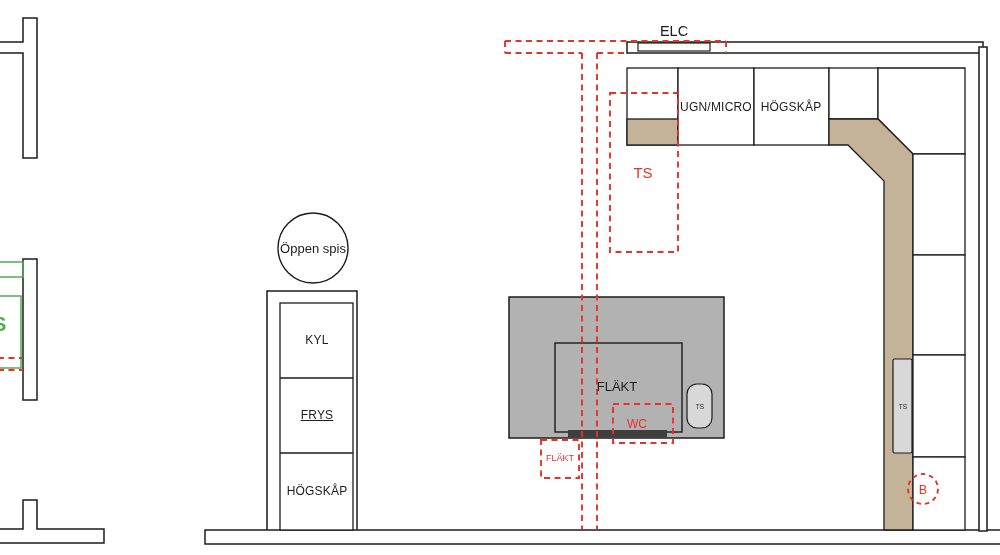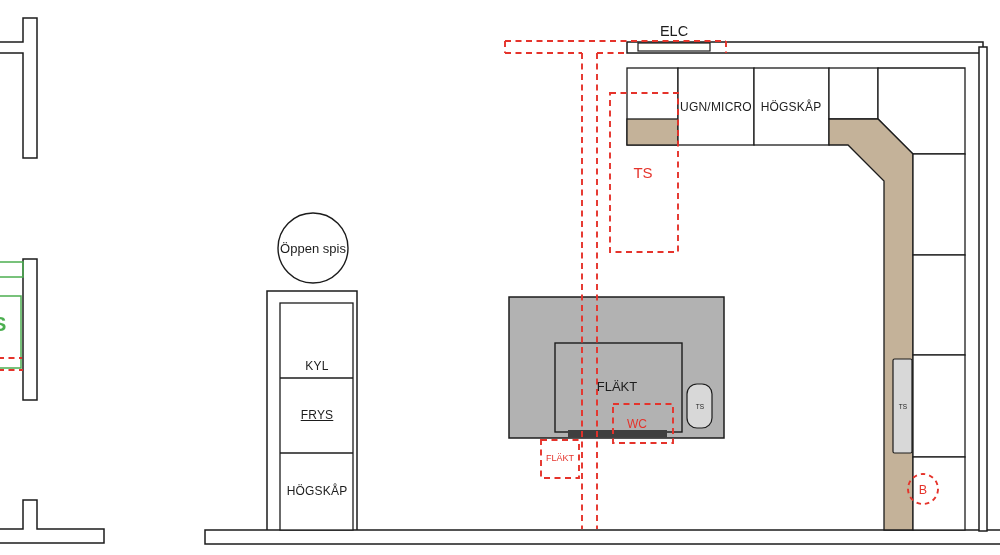--- a/index.html
+++ b/index.html
@@ -86,21 +86,21 @@
     </g>
     <circle cx="923" cy="489" r="15" fill="none" stroke="#e5332b" stroke-width="1.9" stroke-dasharray="4.5 4"></circle>
   </svg>
 
   <div class="lbl lbl-title" style="left:674px;top:31px;">ELC</div>
 
   <div class="lbl lbl-s" style="left:716px;top:107px;">UGN/MICRO</div>
   <div class="lbl lbl-s" style="left:791px;top:107px;">HÖGSKÅP</div>
 
   <div class="lbl lbl-m" style="left:313px;top:248px;">Öppen spis</div>
-  <div class="lbl lbl-s" style="left:317px;top:340px;margin-top:26px;">KYL</div>
+  <div class="lbl lbl-s" style="left:317px;top:340px;">KYL</div>
   <div class="lbl lbl-s" style="left:317px;top:415px;text-decoration:underline;">FRYS</div>
   <div class="lbl lbl-s" style="left:317px;top:491px;">HÖGSKÅP</div>
 
   <div class="lbl lbl-m" style="left:617px;top:386px;">FLÄKT</div>
   <div class="lbl lbl-xs" style="left:700px;top:406px;">TS</div>
   <div class="lbl lbl-xs" style="left:903px;top:406px;">TS</div>
 
   <div class="lbl lbl-l red" style="left:643px;top:172px;">TS</div>
   <div class="lbl red" style="left:637px;top:424px;font-size:12px;">WC</div>
   <div class="lbl red" style="left:560px;top:458px;font-size:9px;">FLÄKT</div>

